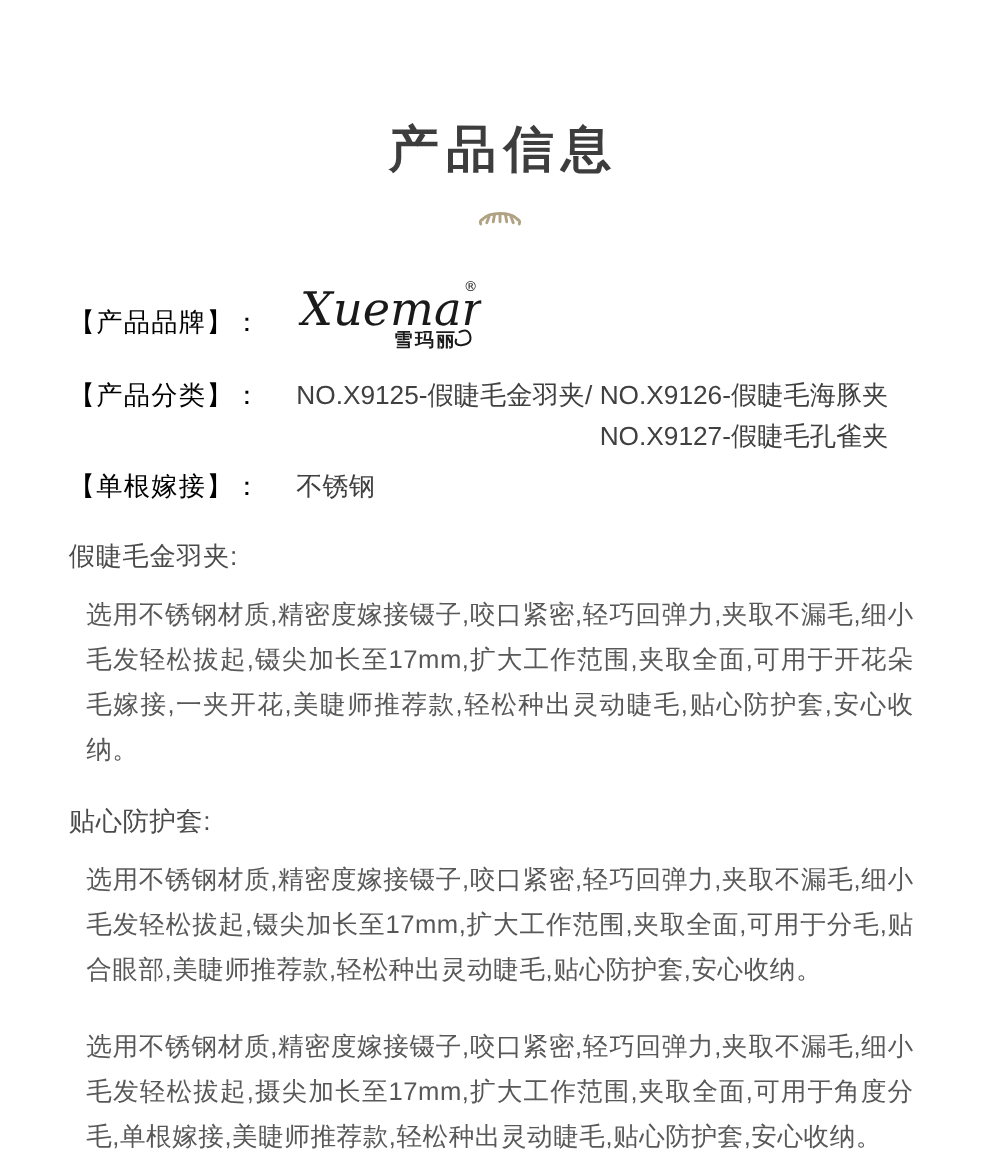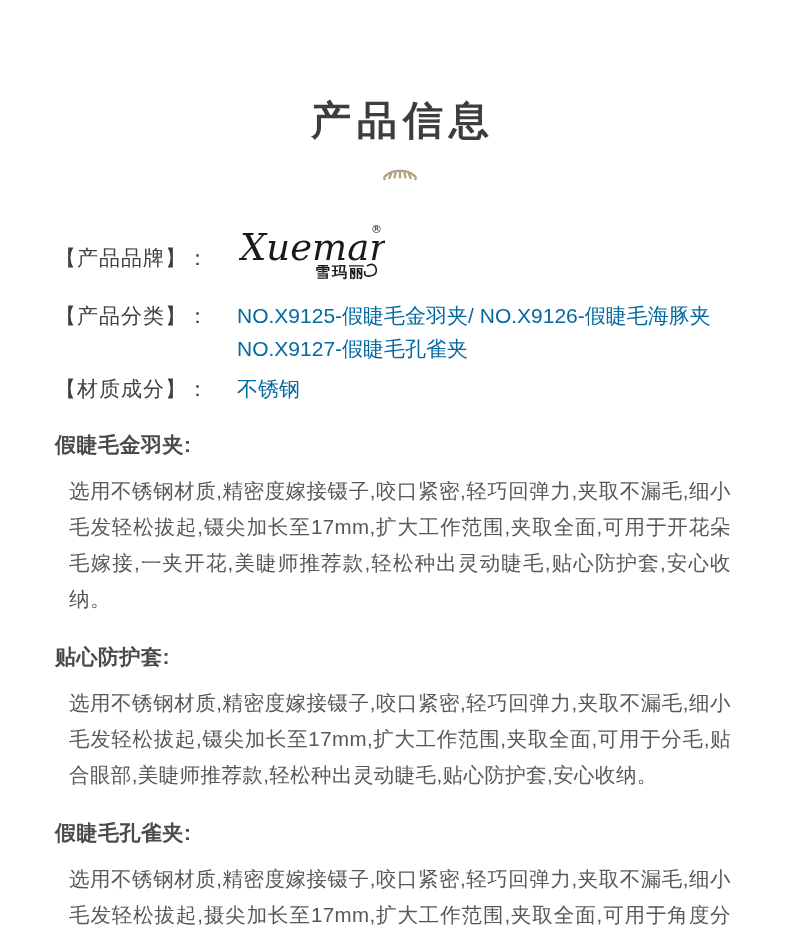--- a/index.html
+++ b/index.html
@@ -9,32 +9,32 @@
     color:#565656;-webkit-font-smoothing:antialiased;
   }
   .wrap{padding:0 45px 28px 55px;box-sizing:border-box;width:790px;}
   .page-title{
     margin:0;padding-top:98px;text-align:center;
     font-size:40px;line-height:1.1;font-weight:800;color:#3d3d3d;
     letter-spacing:6px;text-indent:6px;
   }
   .lash-wrap{display:flex;justify-content:center;margin-top:24px;height:18px;}
   .row{display:flex;align-items:flex-start;font-size:21px;line-height:33px;color:#515151;}
-  .row .label{flex:0 0 172px;color:#404040;letter-spacing:1px;white-space:nowrap;font-weight:500;}
-  .row .value{color:#0369a1;}
+  .row .label{flex:0 0 172px;color:#000000;letter-spacing:1px;white-space:nowrap;font-weight:500;}
+  .row .value{color:#404040;text-align:right;}
   .brand-row{margin-top:40px;align-items:center;min-height:62px;}
   .brand-logo{margin-left:12px;margin-top:-6px;}
   .category-row{margin-top:8px;}
   .category-row .value div{white-space:nowrap;}
   .material-row{margin-top:7px;}
   .value-indent{margin-left:10px;}
   .section{margin-top:26px;}
   .section h2{
     margin:0 0 10px 0;font-size:21px;line-height:28px;
-    font-weight:700;color:#4a4a4a;letter-spacing:0.5px;
+    font-weight:400;color:#4a4a4a;letter-spacing:0.5px;
   }
   .section p{
     margin:14px;font-size:20.5px;line-height:36px;color:#585858;
     letter-spacing:0.4px;text-align:justify;
   }
 </style>
 </head>
 <body>
 
 <main class="wrap">
@@ -70,32 +70,31 @@
 
   <div class="row category-row">
     <span class="label">【产品分类】：</span>
     <div class="value value-indent">
       <div>NO.X9125-假睫毛金羽夹/  NO.X9126-假睫毛海豚夹</div>
       <div>NO.X9127-假睫毛孔雀夹</div>
     </div>
   </div>
 
   <div class="row material-row">
-    <span class="label">【材质成分】：</span>
+    <span class="label">【单根嫁接】：</span>
     <span class="value value-indent">不锈钢</span>
   </div>
 
   <section class="section">
     <h2>假睫毛金羽夹:</h2>
     <p>选用不锈钢材质,精密度嫁接镊子,咬口紧密,轻巧回弹力,夹取不漏毛,细小毛发轻松拔起,镊尖加长至17mm,扩大工作范围,夹取全面,可用于开花朵毛嫁接,一夹开花,美睫师推荐款,轻松种出灵动睫毛,贴心防护套,安心收纳。</p>
   </section>
 
   <section class="section">
     <h2>贴心防护套:</h2>
     <p>选用不锈钢材质,精密度嫁接镊子,咬口紧密,轻巧回弹力,夹取不漏毛,细小毛发轻松拔起,镊尖加长至17mm,扩大工作范围,夹取全面,可用于分毛,贴合眼部,美睫师推荐款,轻松种出灵动睫毛,贴心防护套,安心收纳。</p>
   </section>
 
   <section class="section">
-    <h2>假睫毛孔雀夹:</h2>
     <p>选用不锈钢材质,精密度嫁接镊子,咬口紧密,轻巧回弹力,夹取不漏毛,细小毛发轻松拔起,摄尖加长至17mm,扩大工作范围,夹取全面,可用于角度分毛,单根嫁接,美睫师推荐款,轻松种出灵动睫毛,贴心防护套,安心收纳。</p>
   </section>
 
 </main>
 
 </body></html>

